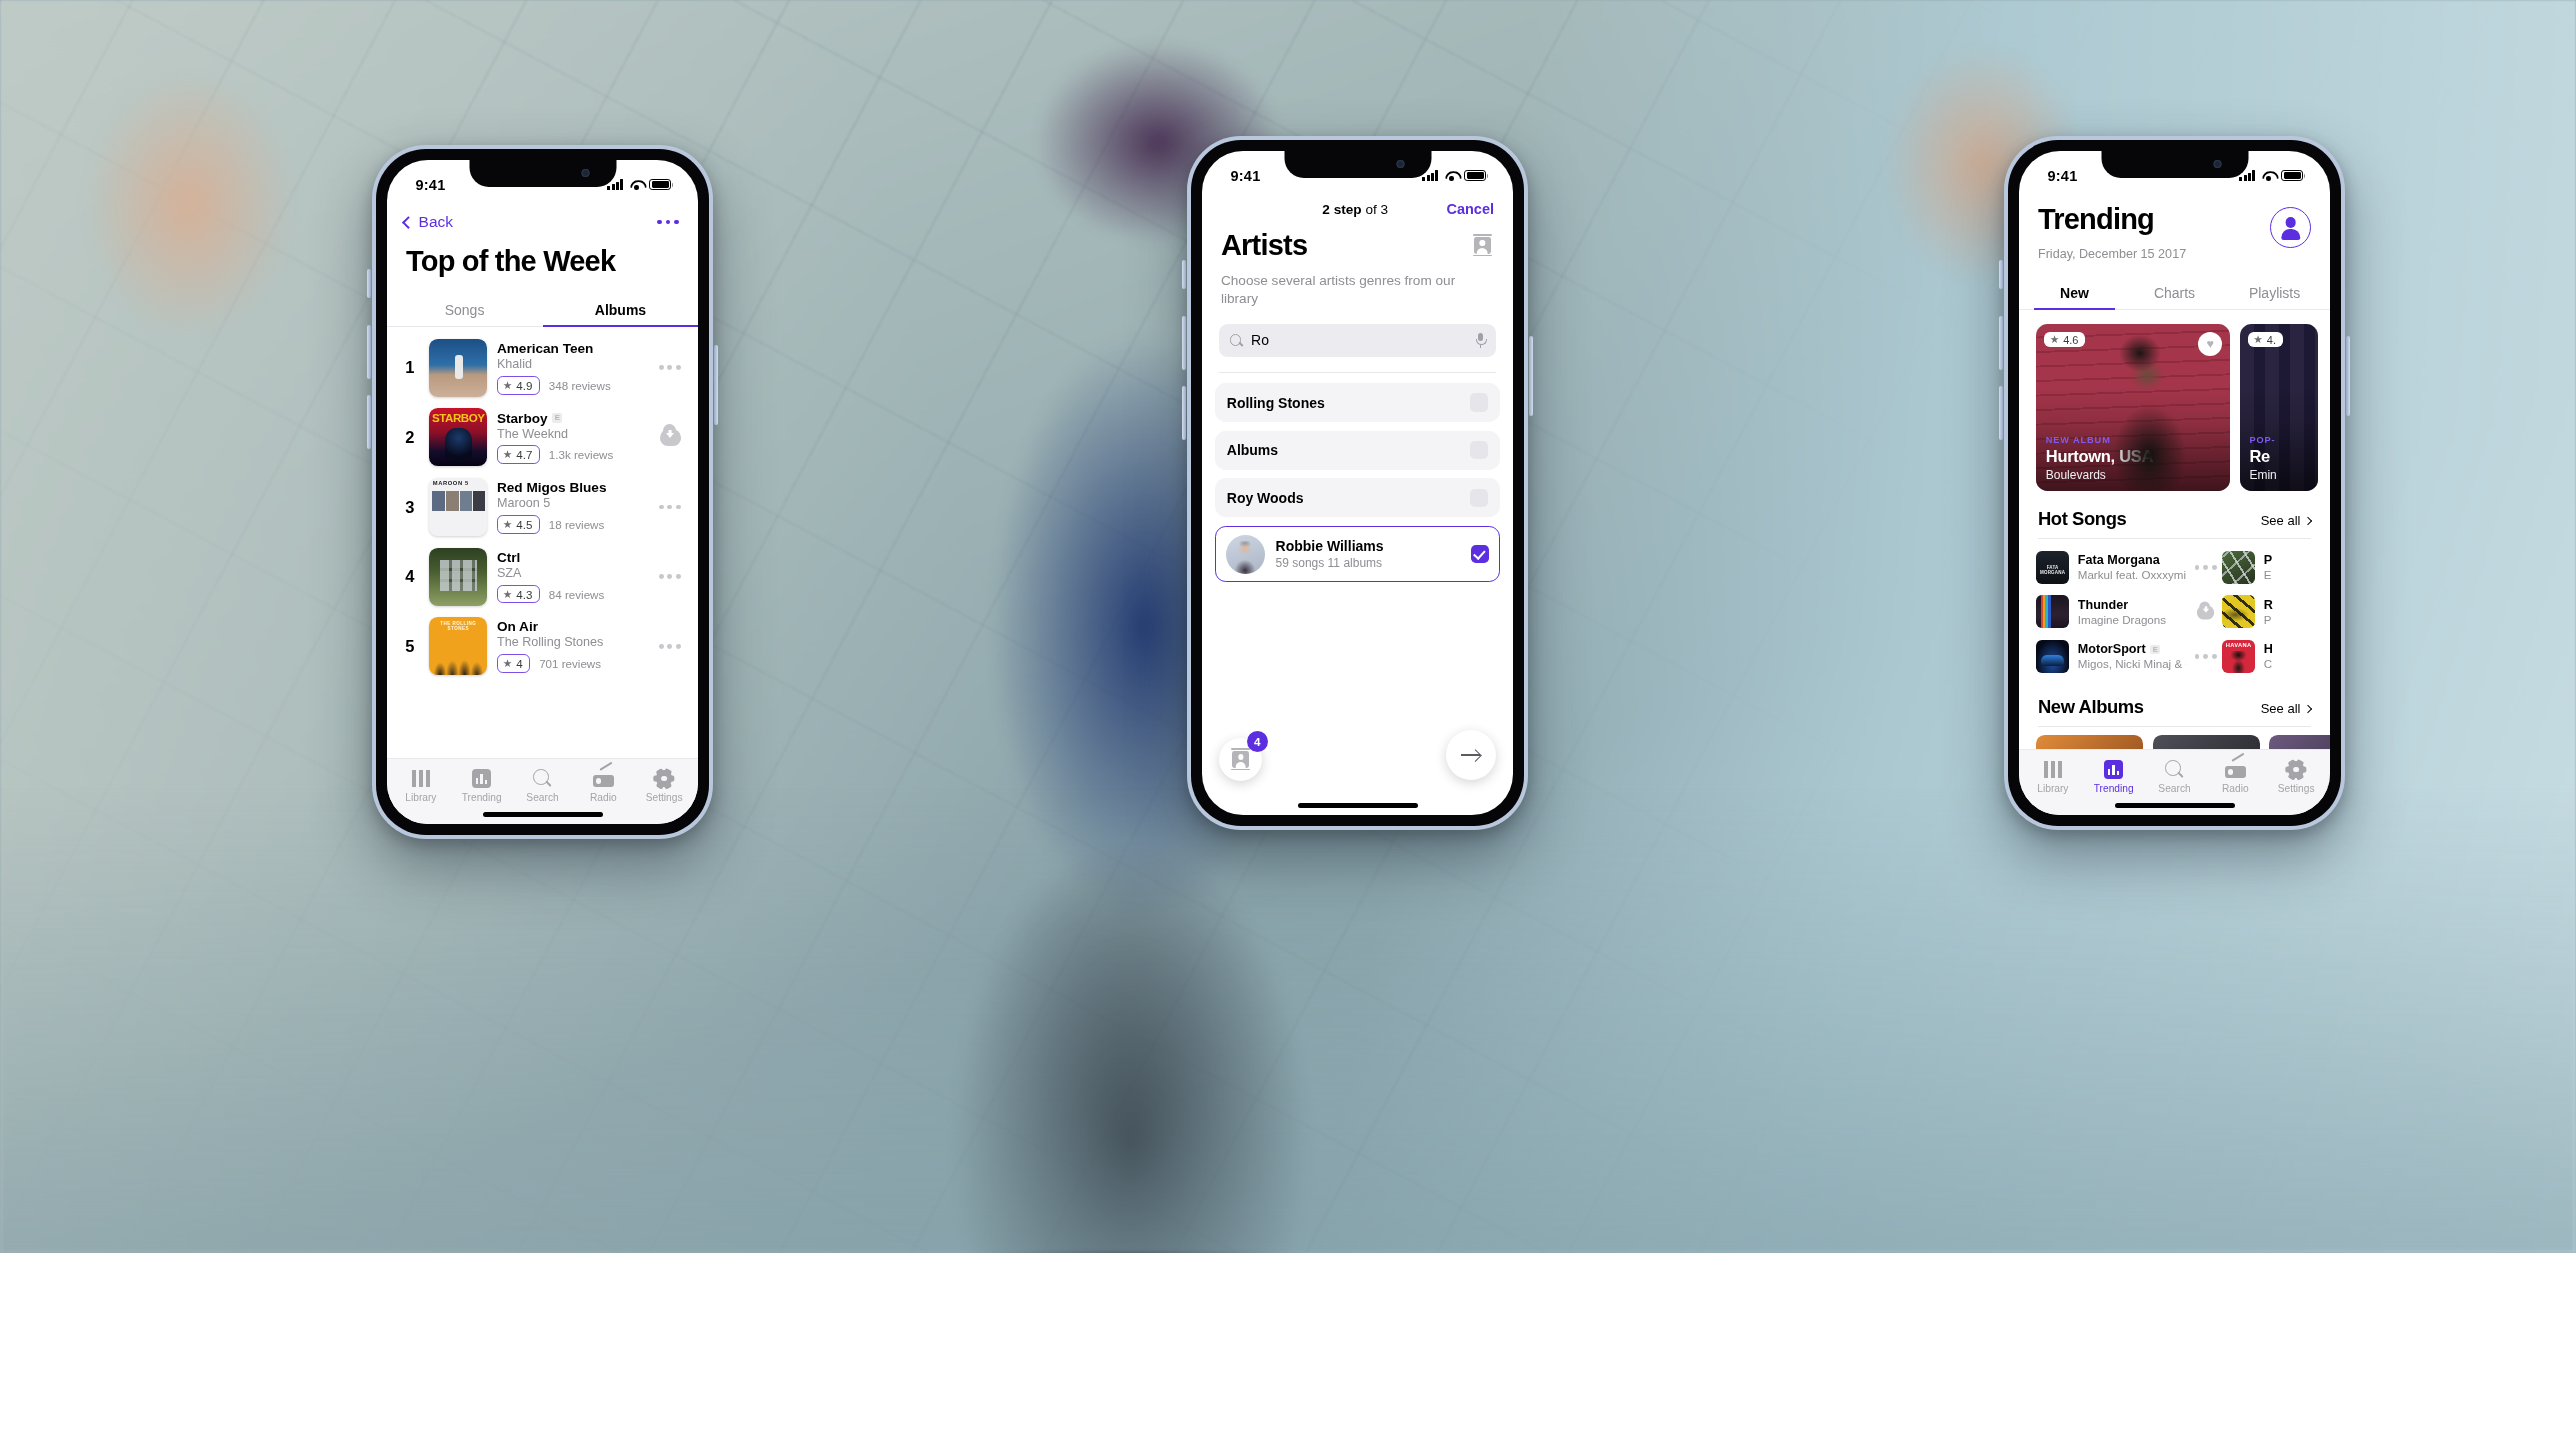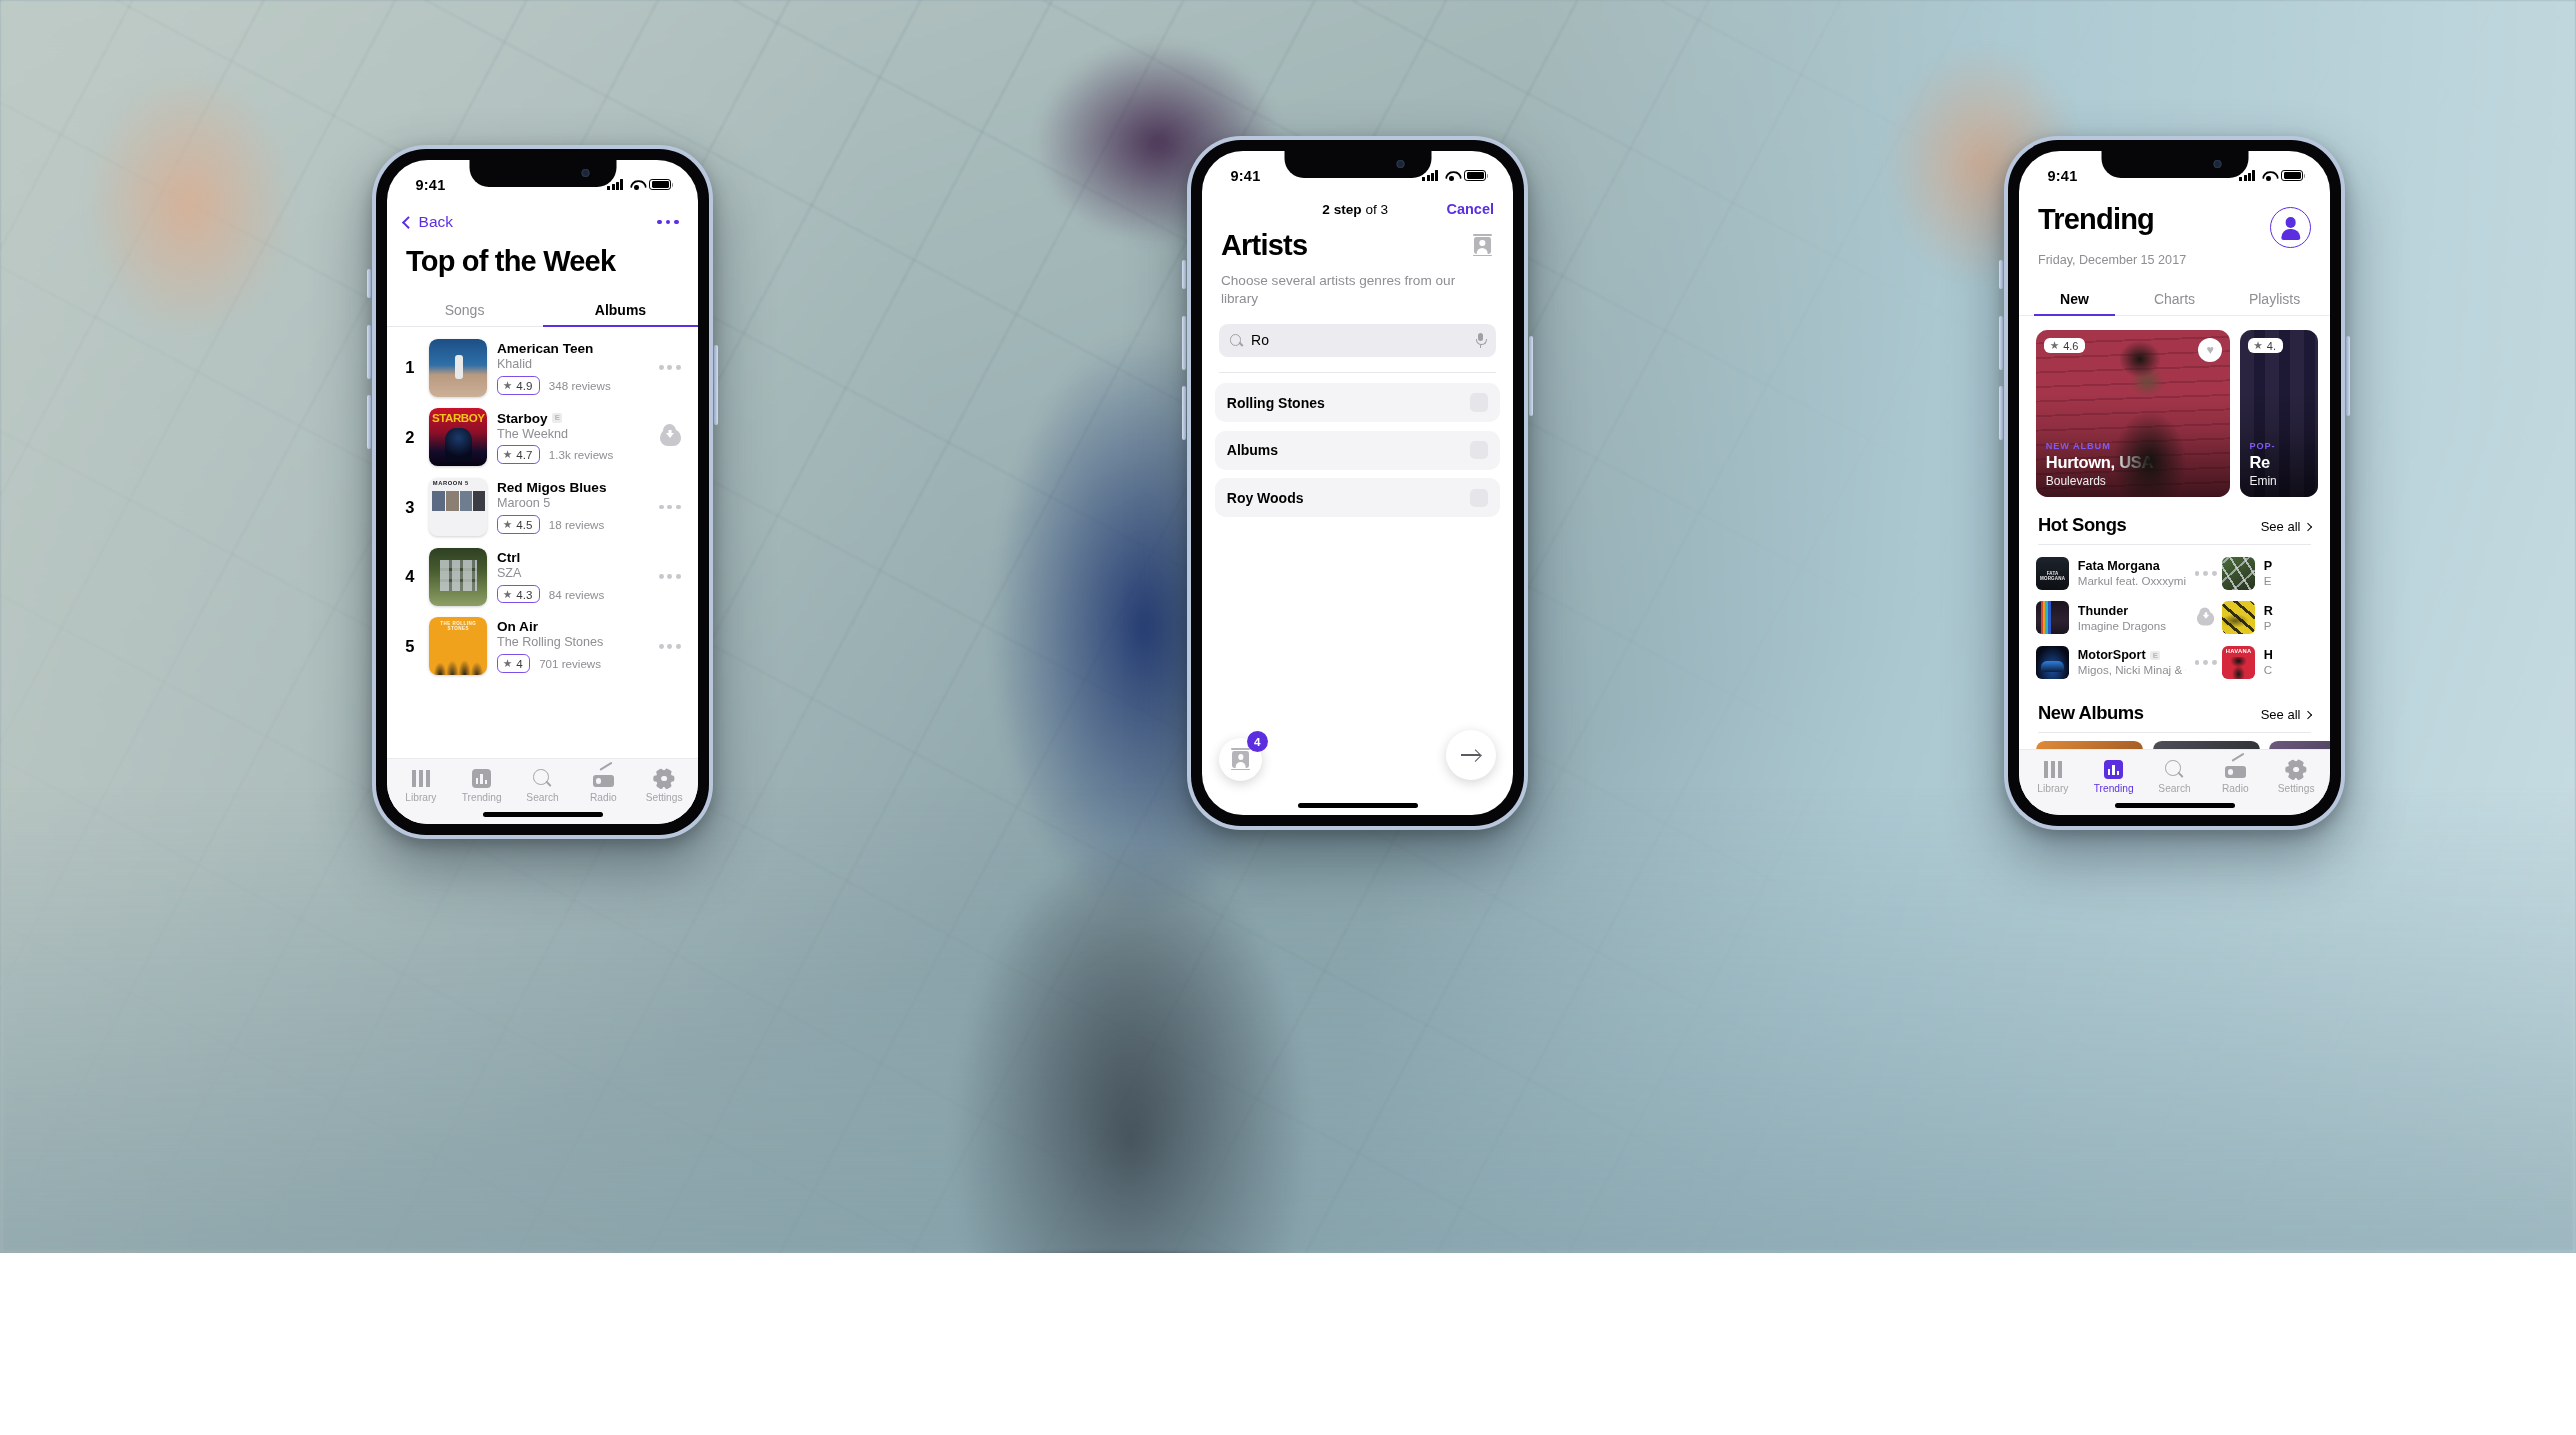--- a/index.html
+++ b/index.html
@@ -418,21 +418,21 @@
   }
   .arrow-r::after {
     content: ""; position: absolute; right: 1px; top: 2.2px;
     width: 7.8px; height: 7.8px; border-top: 1.7px solid #5a5a60; border-right: 1.7px solid #5a5a60;
     transform: rotate(45deg);
   }
 
   
   .p3-head { padding: 9.7px 19.4px 0; display: flex; align-items: flex-start; justify-content: space-between; }
   .p3-title { font-size: 29px; font-weight: bold; letter-spacing: -0.8px; color: #000; }
-  .p3-date { font-size: 12.6px; color: #8e8e93; margin-top: 17px; }
+  .p3-date { font-size: 12.6px; color: #8e8e93; margin-top: 11px; }
   .ava-btn {
     width: 41px; height: 41px; border-radius: 50%;
     border: 1.6px solid #5b2fe0; position: relative; margin-top: 3.9px; flex: none;
   }
   .ava-btn::before {
     content: ""; position: absolute; left: 50%; top: 8.7px; transform: translateX(-50%);
     width: 10.7px; height: 10.7px; border-radius: 50%; background: #5b2fe0;
   }
   .ava-btn::after {
     content: ""; position: absolute; left: 50%; bottom: 6.8px; transform: translateX(-50%);
@@ -946,20 +946,28 @@
             <div class="cbox"></div>
           </div>
 
           <div class="artist-row">
             <div class="a-meta">
                 <div class="a-name">Roy Woods</div>
               </div>
             <div class="cbox"></div>
           </div>
 
+          <div class="artist-row sel">
+            <div class="avatar art-robbie"></div>
+            <div class="a-meta">
+              <div class="a-name">Robbie Williams</div>
+              <div class="a-sub">59 songs 11 albums</div>
+            </div>
+            <div class="cbox on"></div>
+          </div>
 
         </div>
 
         <div class="p2-footer">
           <div class="fab left">
             <span class="ic-contact">
               <span class="ln a"></span>
                 <span class="card"></span>
                 <span class="ln b"></span>
             </span>

